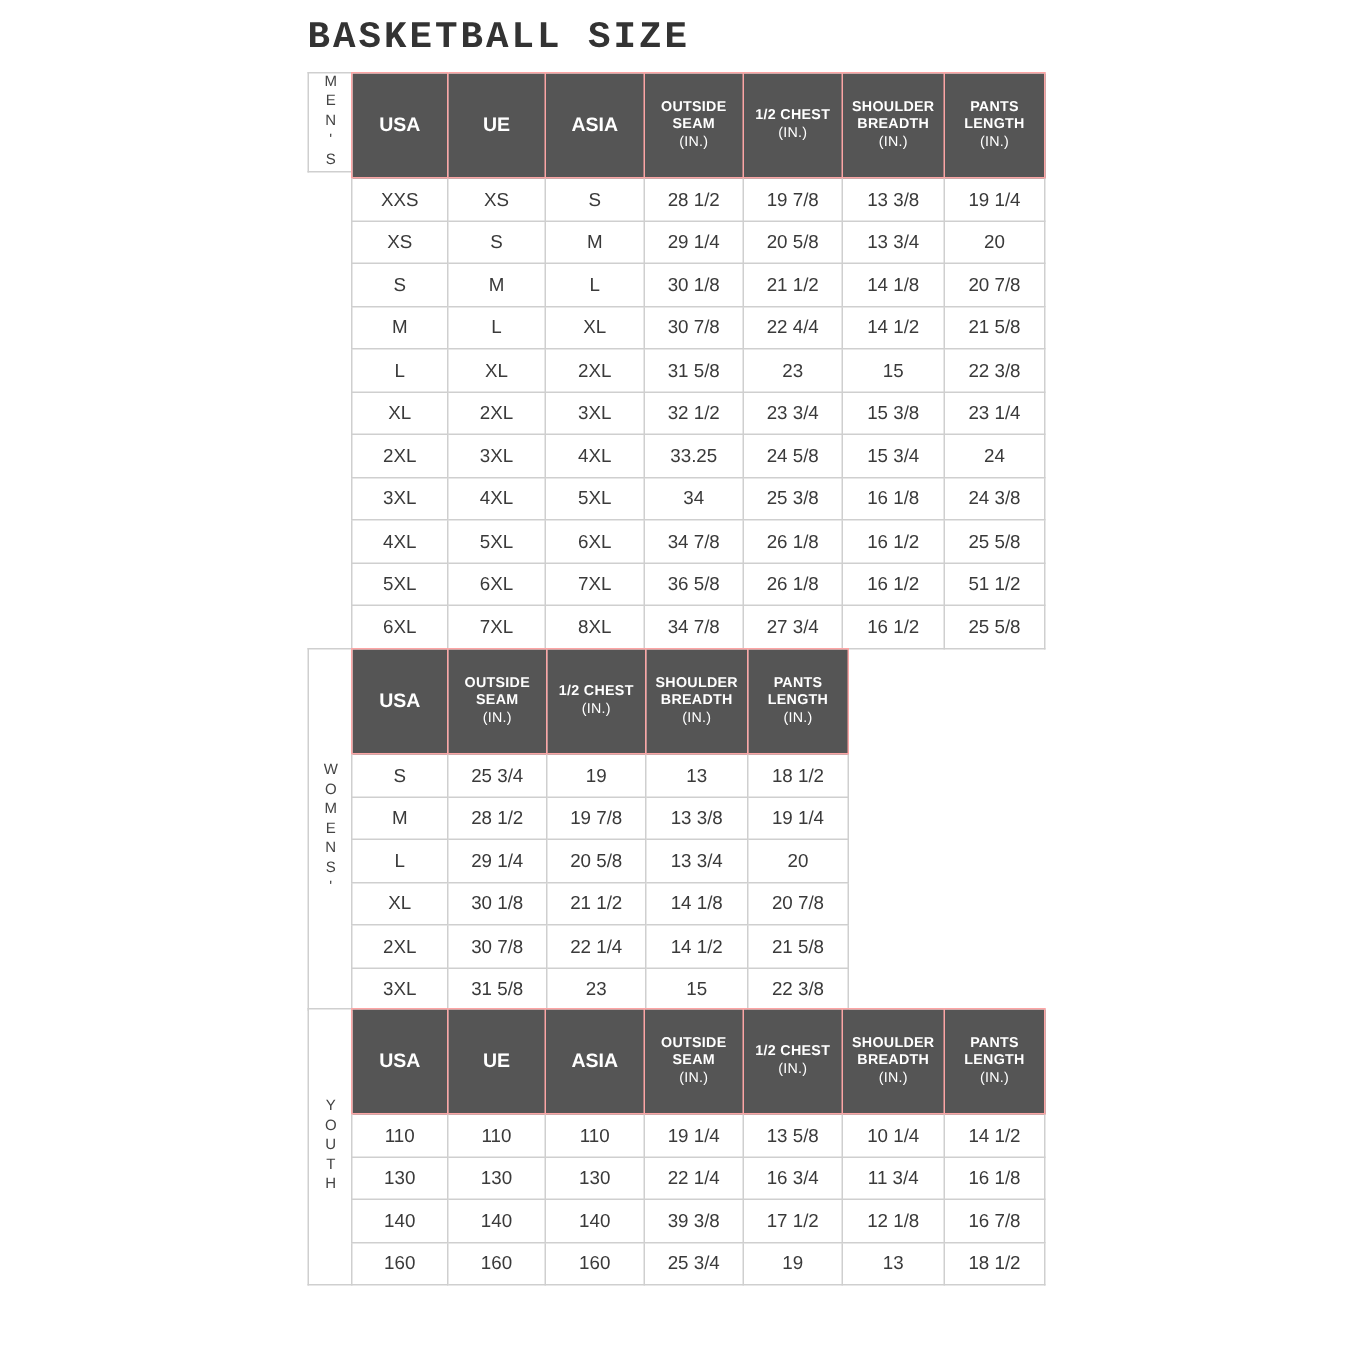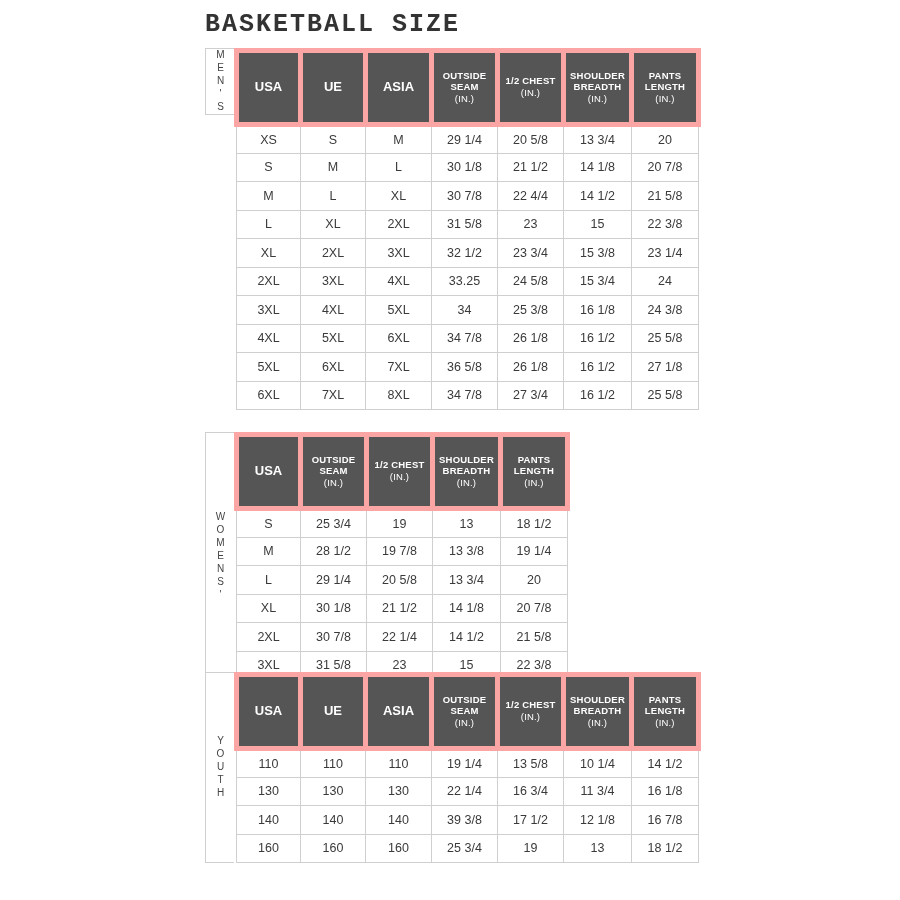--- a/index.html
+++ b/index.html
@@ -70,21 +70,21 @@
     vertical-align: middle;
     font-size: 12.5px;
     color: #3a3a3a;
     padding: 0;
     height: 28.5px;
     box-sizing: border-box;
   }
   table.sizing thead th {
     background: #555555;
     color: #ffffff;
-    border: 5px solid #fca5a5;
+    border: 1px solid #fca5a5;
     font-weight: bold;
     font-size: 13px;
     height: 46px;
     line-height: 1.15;
     padding: 18px 2px;
   }
   table.sizing thead th .small {
     display: block;
     font-size: 9.5px;
     font-weight: normal;
@@ -167,20 +167,29 @@
             <span class="small">(IN.)</span>
           </th>
           <th class="multi">
             <span>PANTS LENGTH</span>
             <span class="small">(IN.)</span>
           </th>
         </tr>
       </thead>
       <tbody>
         <tr>
+          <td>XXS</td>
+          <td>XS</td>
+          <td>S</td>
+          <td>28 1/2</td>
+          <td>19 7/8</td>
+          <td>13 3/8</td>
+          <td>19 1/4</td>
+        </tr>
+        <tr>
           <td>XS</td>
           <td>S</td>
           <td>M</td>
           <td>29 1/4</td>
           <td>20 5/8</td>
           <td>13 3/4</td>
           <td>20</td>
         </tr>
         <tr>
           <td>S</td>
@@ -245,21 +254,21 @@
           <td>16 1/2</td>
           <td>25 5/8</td>
         </tr>
         <tr>
           <td>5XL</td>
           <td>6XL</td>
           <td>7XL</td>
           <td>36 5/8</td>
           <td>26 1/8</td>
           <td>16 1/2</td>
-          <td>27 1/8</td>
+          <td>51 1/2</td>
         </tr>
         <tr>
           <td>6XL</td>
           <td>7XL</td>
           <td>8XL</td>
           <td>34 7/8</td>
           <td>27 3/4</td>
           <td>16 1/2</td>
           <td>25 5/8</td>
         </tr>

